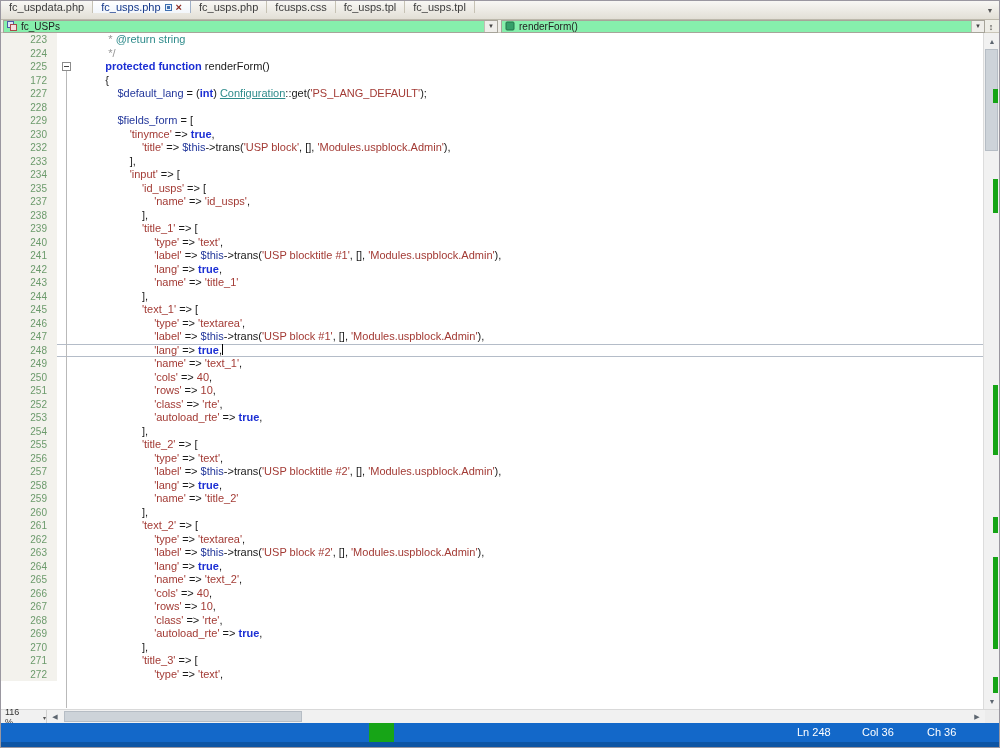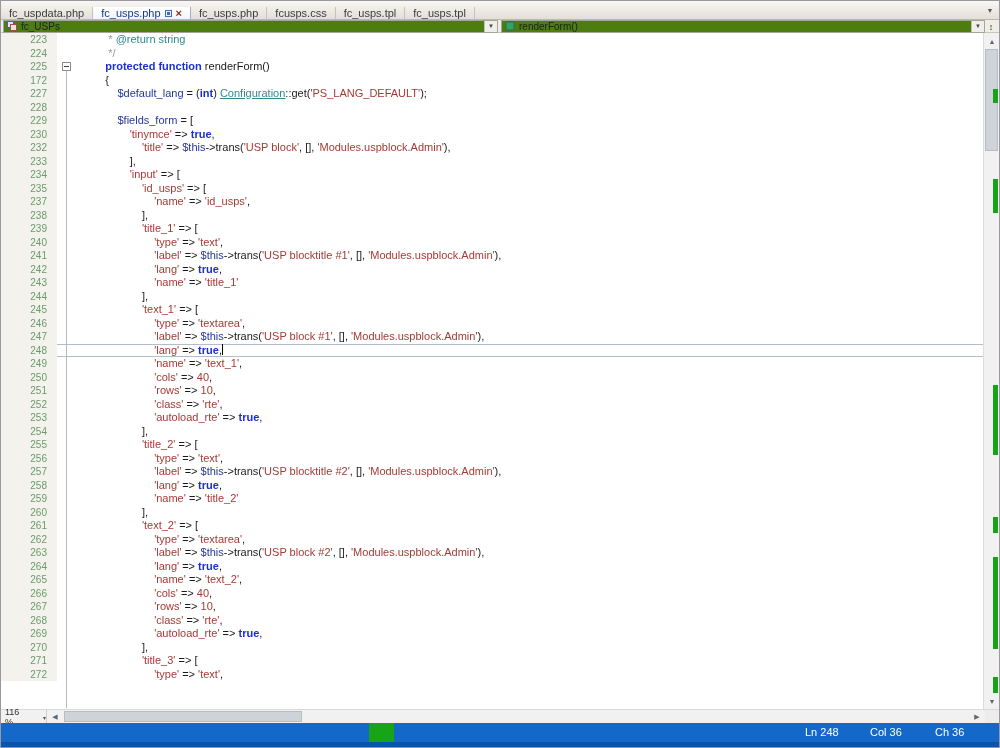--- a/index.html
+++ b/index.html
@@ -3,34 +3,34 @@
 <meta charset="utf-8">
 <style>
   * { margin:0; padding:0; box-sizing:border-box; }
   html,body { width:1000px; height:748px; }
   body { font-family:"Liberation Sans", sans-serif; background:#fff; }
   .window { position:relative; width:1000px; height:748px; overflow:hidden; background:#fff; border:1px solid #9a97a0; }
 
   
   .tabbar { position:absolute; top:0; left:0; width:1000px; height:19px;
             background:linear-gradient(#f8f7f4,#e2dfd6); border-bottom:1px solid #bcb8ab;
-            display:flex; align-items:flex-end; }
+            display:flex; align-items:flex-start; }
   .tab { display:flex; align-items:center; gap:4px; padding:0 8px; font-size:11px; color:#3c3c3c;
          border-right:1px solid #c6c2b4; white-space:nowrap; cursor:default; }
   .tab.active { background:linear-gradient(#ffffff,#f2f6fb); color:#15388a; border-right:1px solid #9fb0c8; }
   .pin-icon { display:inline-block; width:7px; height:7px; border:1px solid #3f6fb0; background:#e8f0fa; position:relative; }
   .pin-icon::after { content:""; position:absolute; left:1px; top:1px; width:3px; height:3px; background:#3f6fb0; }
   .close-icon { color:#8b2a22; font-weight:bold; font-size:11px; line-height:11px; }
   .tab-overflow { position:absolute; right:2px; top:0; width:14px; height:18px; display:flex; align-items:center;
                   justify-content:center; font-size:7px; color:#555; }
 
   
   .navbar { position:absolute; top:19px; left:0; width:1000px; height:13px; background:#eeede7;
             border-bottom:1px solid #c9c5b8; display:flex; align-items:center; }
-  .combo { height:13px; background:#4d7c0f; border:1px solid #a7a49a; display:flex; align-items:center;
+  .combo { height:13px; background:#86efac; border:1px solid #a7a49a; display:flex; align-items:center;
            font-size:10px; color:#222; padding-left:3px; position:relative; }
   .combo-class { margin-left:2px; width:495px; }
   .combo-member { margin-left:3px; width:484px; }
   .combo .arrow { position:absolute; right:0; top:0; width:13px; height:11px; background:#efeeea;
                   border-left:1px solid #c2bfb4; display:flex; align-items:center; justify-content:center;
                   font-size:6px; color:#444; }
   .combo svg { margin-right:4px; }
   .nav-tool { position:absolute; right:2px; top:20px; width:12px; height:11px; display:flex; align-items:center;
               justify-content:center; font-size:9px; color:#333; }
 
@@ -77,21 +77,21 @@
   .hs-btn { position:absolute; top:0; width:16px; height:14px; display:flex; align-items:center;
             justify-content:center; font-size:7px; color:#5d6670; }
   .hs-left { left:46px; } .hs-right { left:968px; }
   .hs-thumb { position:absolute; left:63px; top:1px; width:238px; height:11px; background:#cdd3d9;
               border:1px solid #b6bdc5; }
   .corner { position:absolute; left:984px; top:0; width:16px; height:14px; background:#ececec; }
 
   
   .statusbar { position:absolute; top:722px; left:0; width:1000px; height:26px; background:#0d55a4; }
   .sb-top { position:absolute; top:0; left:0; width:1000px; height:19px; background:#1368c9; }
-  .sb-item { position:absolute; top:0; height:19px; line-height:19px; color:#fff; font-size:11px;margin-left:8px; }
+  .sb-item { position:absolute; top:0; height:19px; line-height:19px; color:#fff; font-size:11px; }
   .sb-ln  { left:796px; } .sb-col { left:861px; } .sb-ch { left:926px; }
   .sb-mod { position:absolute; left:368px; top:0; width:25px; height:19px; background:#17a517; }
 </style>
 </head>
 <body>
 
 <div class="window">
 
   <div class="tabbar">
       <div class="tab">

